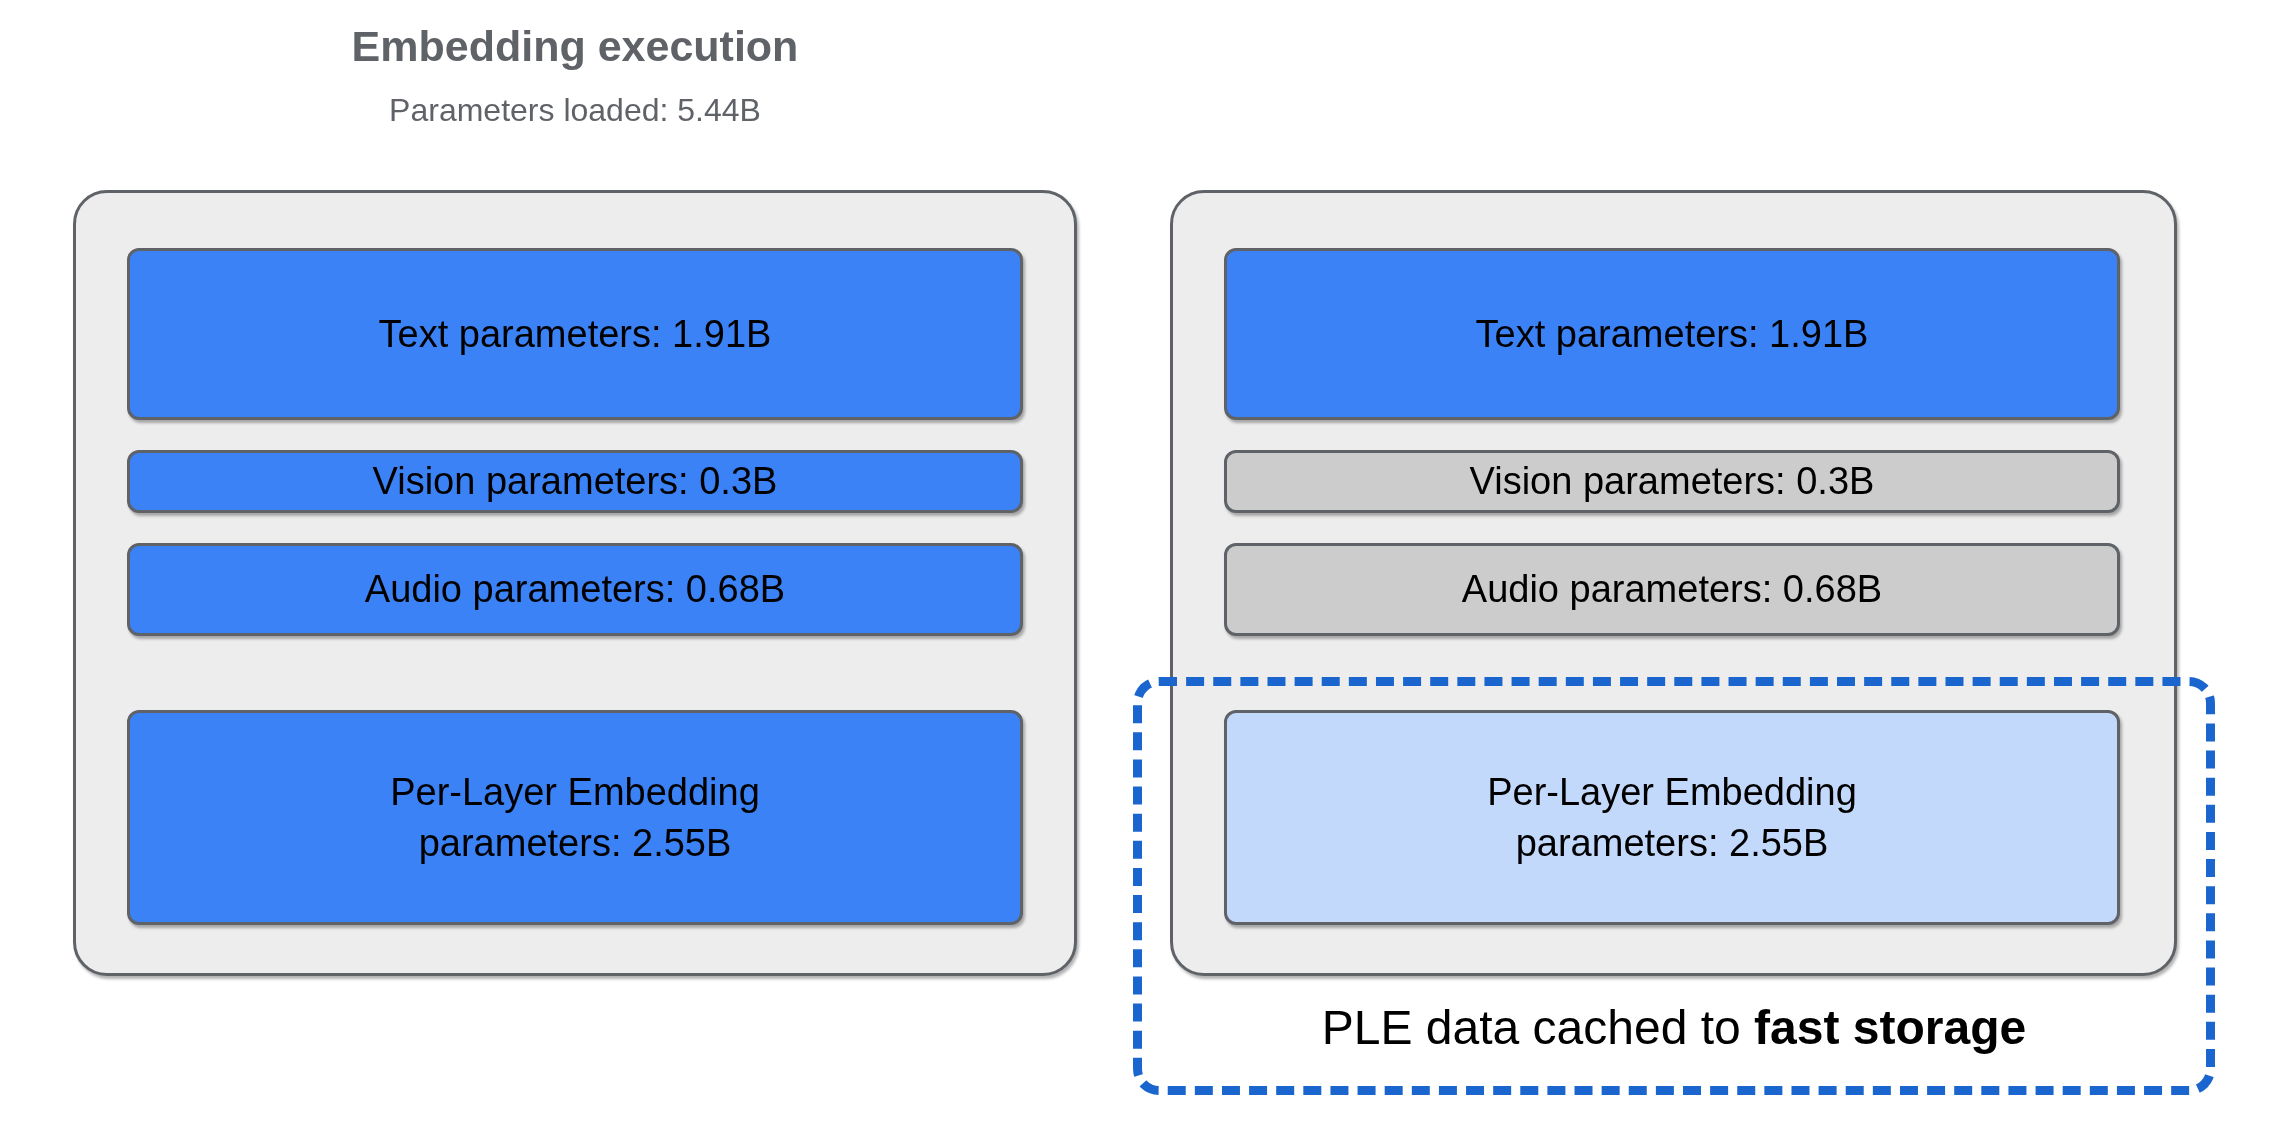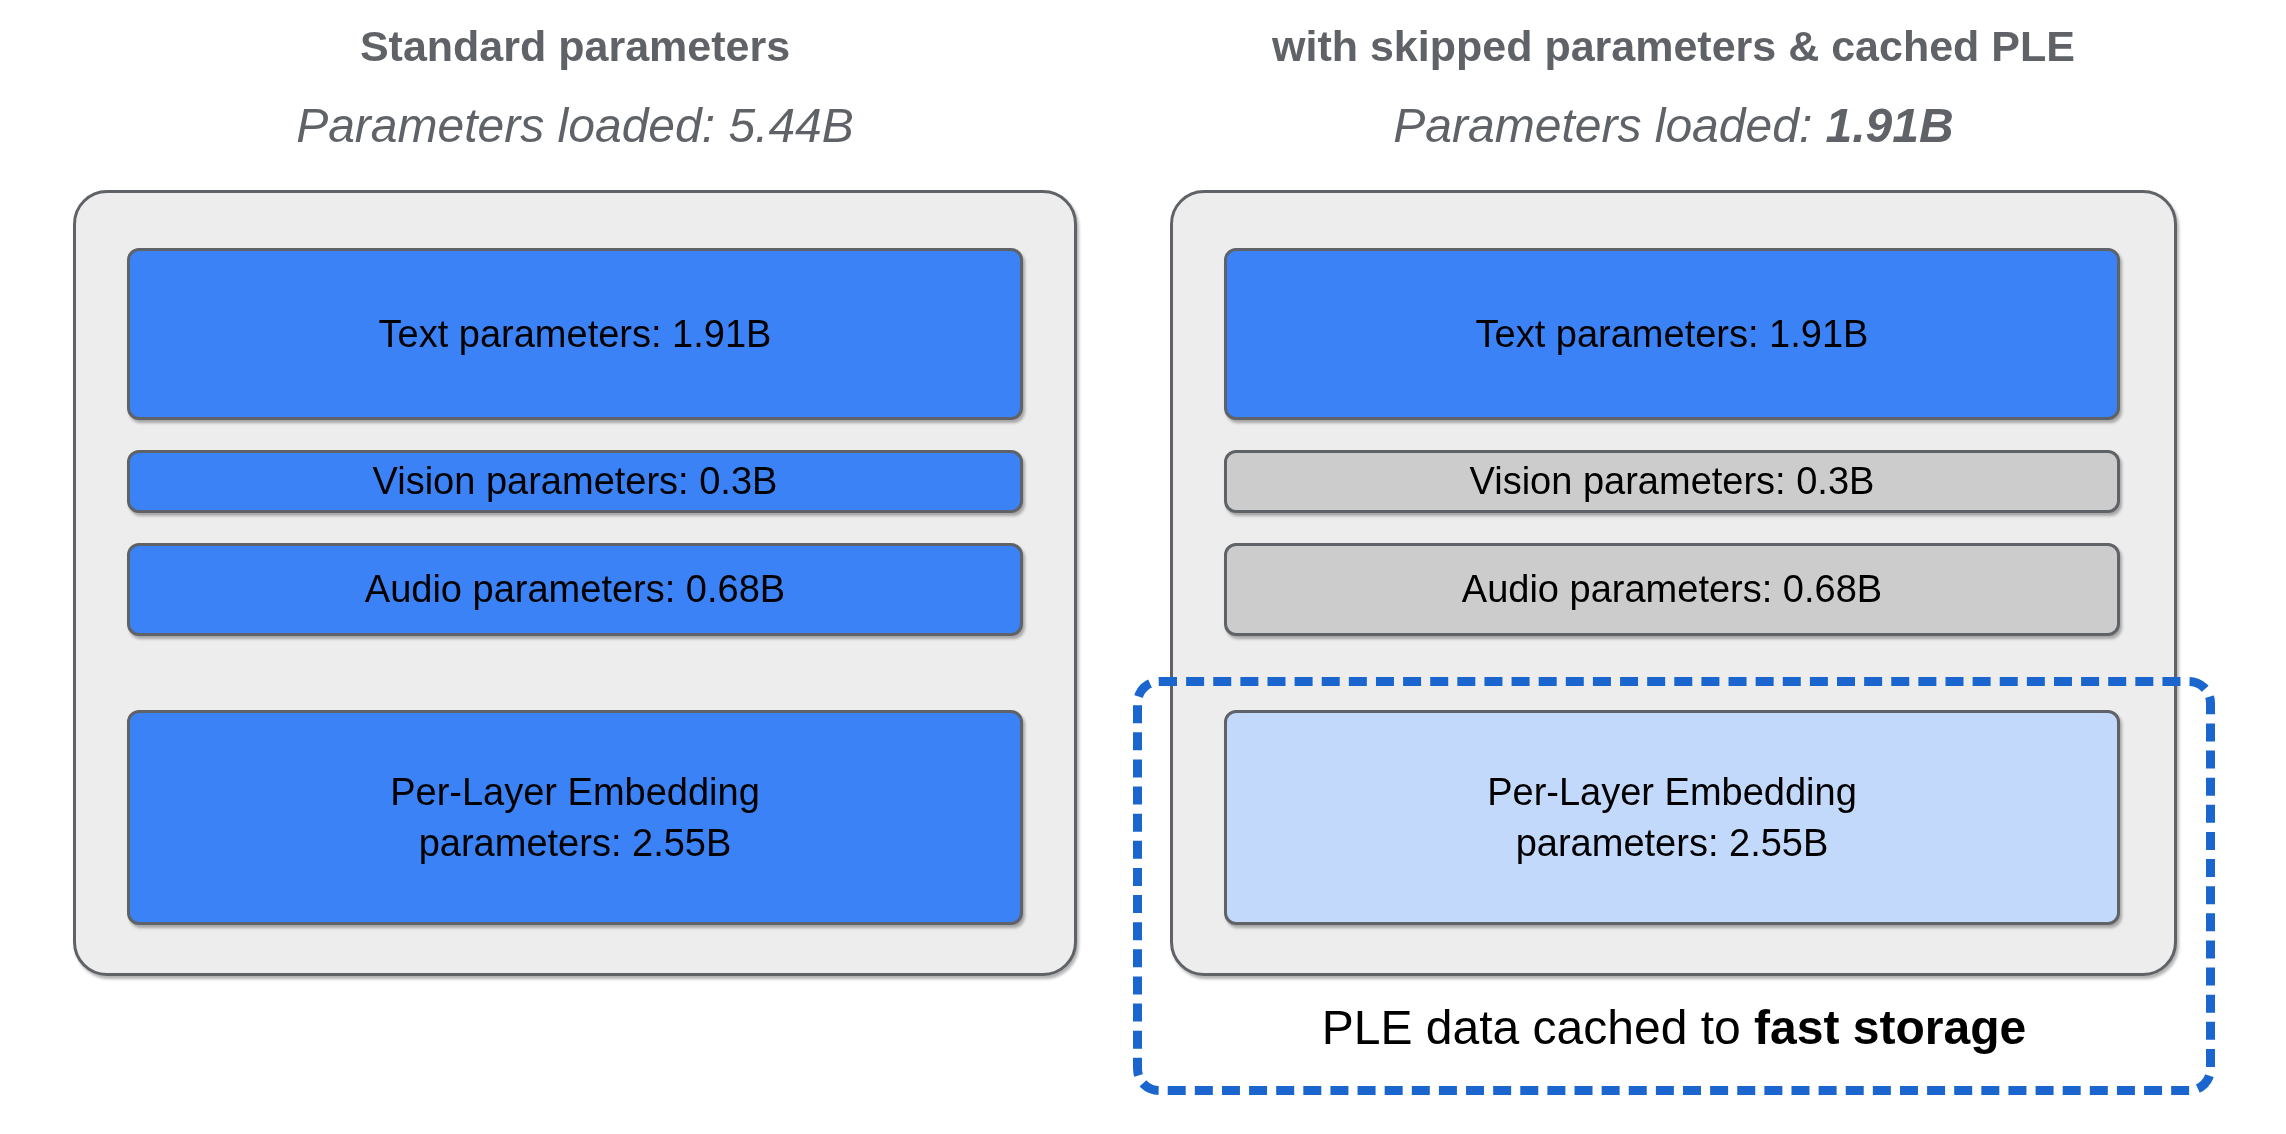--- a/index.html
+++ b/index.html
@@ -28,27 +28,26 @@
     text-align: center;
   }
   .col-title {
     font-size: 43px;
     font-weight: bold;
     color: #5f6368;
     line-height: 1.15;
     white-space: nowrap;
   }
   .col-subtitle {
-    font-size: 48px;
+    font-size: 32px;
     font-weight: normal;
     color: #5f6368;
     line-height: 1.2;
-    margin-top: 26px;
+    margin-top: 20px;
     white-space: nowrap;
-    font-style: italic;
   }
   .col-subtitle b { font-weight: bold; }
 
   #head-left  { left: 73px;   top: 22px; width: 1004px; }
   #head-right { left: 1170px; top: 22px; width: 1007px; }
 
   
   .panel {
     position: absolute;
     background: #ededed;
@@ -118,28 +117,24 @@
     white-space: nowrap;
   }
   #cache-caption b { font-weight: bold; }
 </style>
 </head>
 <body>
 
 <div class="stage">
 
   <div class="column-head" id="head-left">
-    <div class="col-title">Standard parameters</div>
+    <div class="col-title">Embedding execution</div>
     <div class="col-subtitle"><span>Parameters loaded: </span><span>5.44B</span></div>
   </div>
 
-  <div class="column-head" id="head-right">
-    <div class="col-title">with skipped parameters &amp; cached PLE</div>
-    <div class="col-subtitle"><span>Parameters loaded: </span><b>1.91B</b></div>
-  </div>
 
   <div class="panel" id="panel-left"></div>
   <div class="panel" id="panel-right"></div>
 
   <div class="param-box fill-blue" id="l-text">
     <span>Text parameters: 1.91B</span>
   </div>
 
   <div class="param-box fill-blue" id="l-vision">
     <span>Vision parameters: 0.3B</span>

